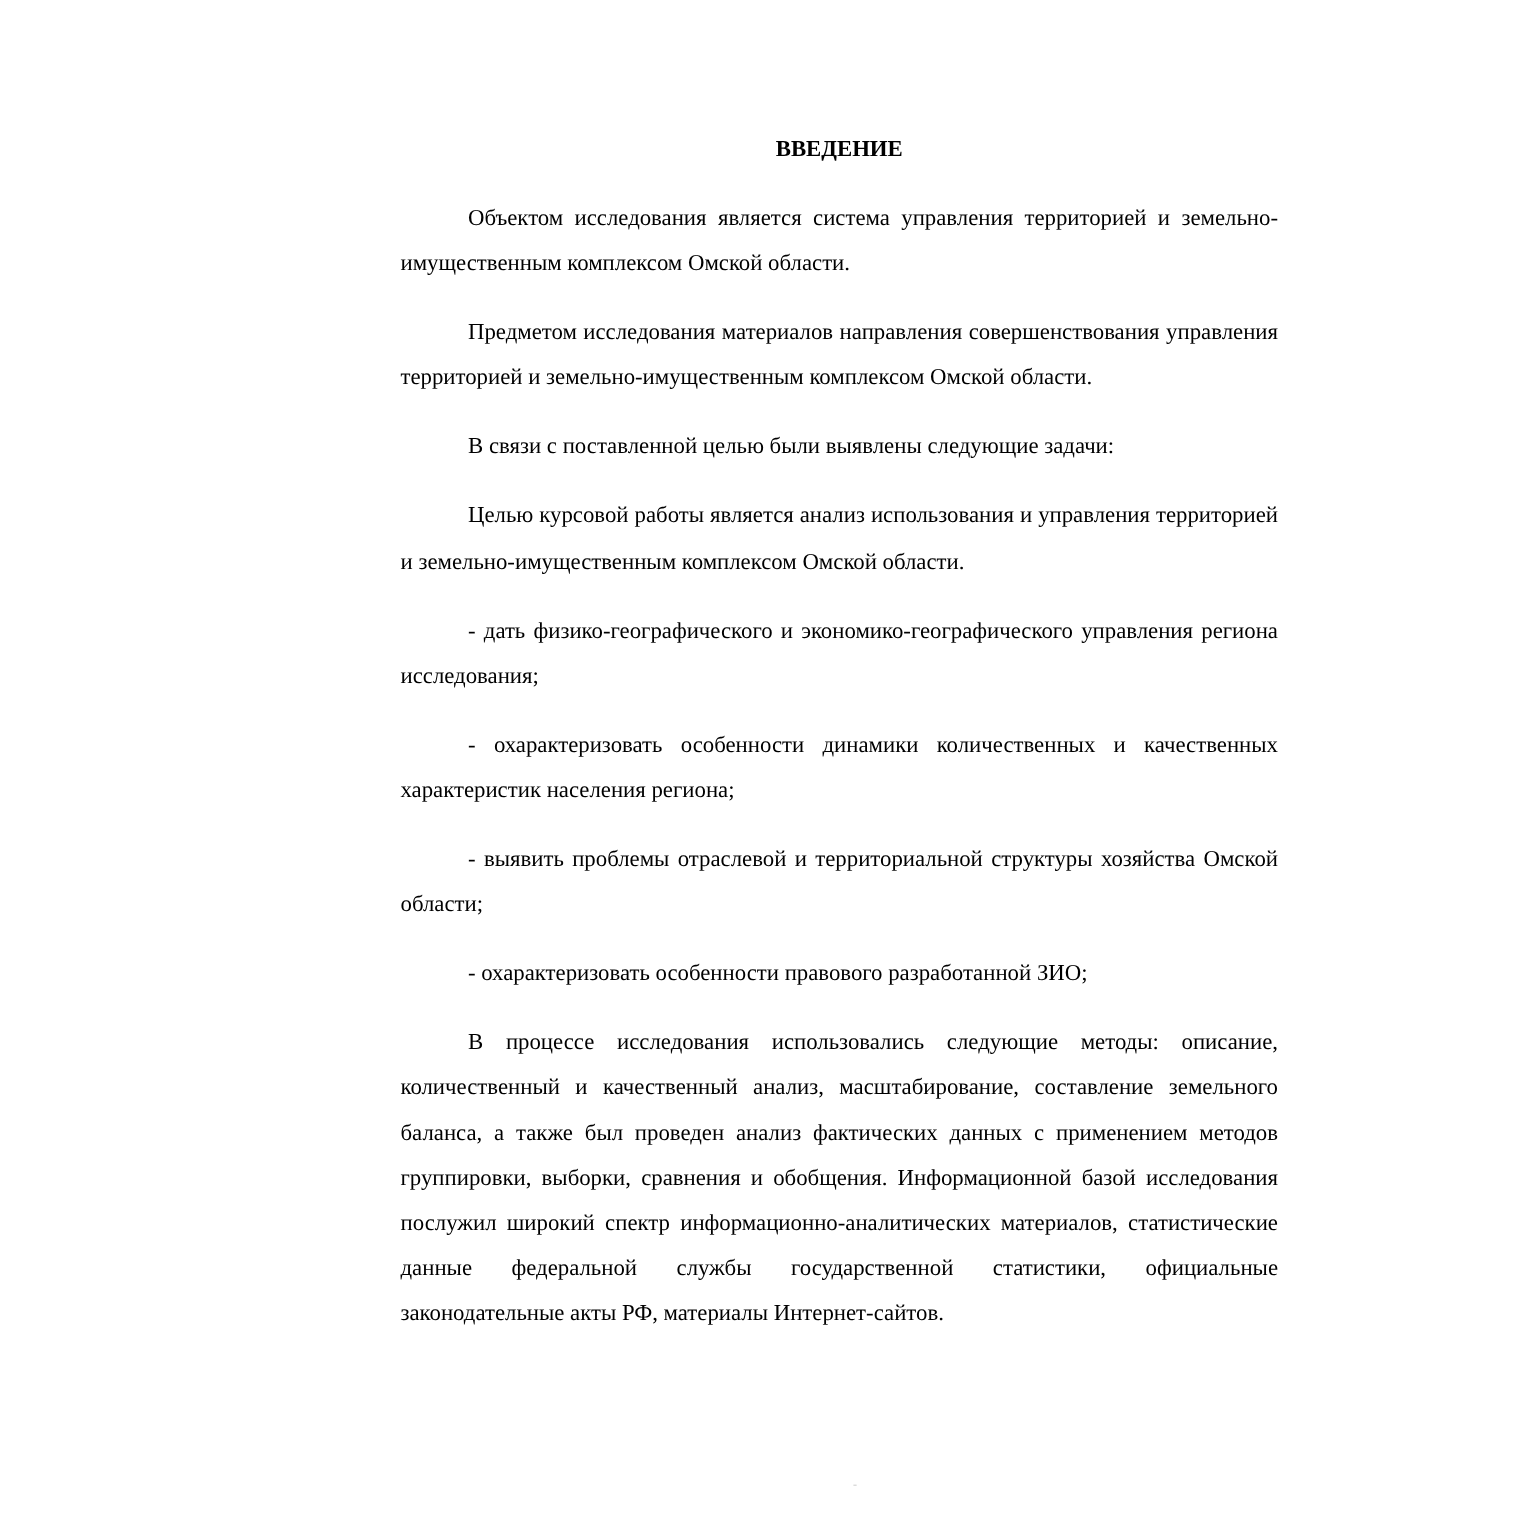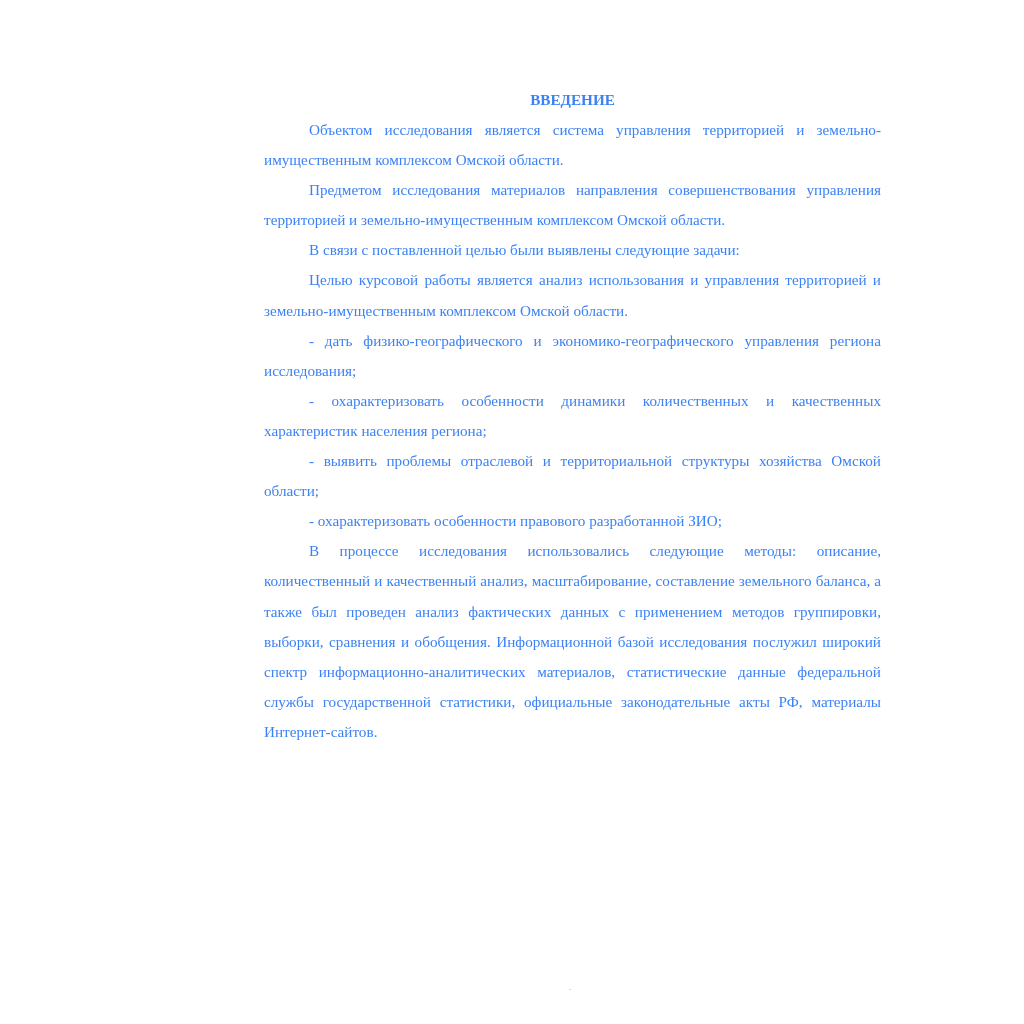--- a/index.html
+++ b/index.html
@@ -11,38 +11,38 @@
       overflow: hidden;
     }
     .page {
       position: relative;
       width: 1024px;
       height: 1024px;
       background: #ffffff;
     }
     .content {
       position: absolute;
-      left: 264px;
+      left: 251px;
       top: 88px;
       width: 617px;
       font-family: "Liberation Serif", "DejaVu Serif", serif;
       font-size: 15.2px;
       line-height: 30.1px;
-      color: #3b82f6;
+      color: #000000;
     }
     .title {
       text-align: center;
       font-weight: bold;
       margin: 0;
       font-size: 15.2px;
       line-height: 24px;
       height: 27px;
     }
     .para {
-      margin: 0;
+      margin: 16px;
       text-align: justify;
       text-indent: 45px;
     }
     .page-number {
       position: absolute;
       left: 566px;
       top: 988px;
       width: 8px;
       height: 4px;
       font-family: "Liberation Serif", serif;

